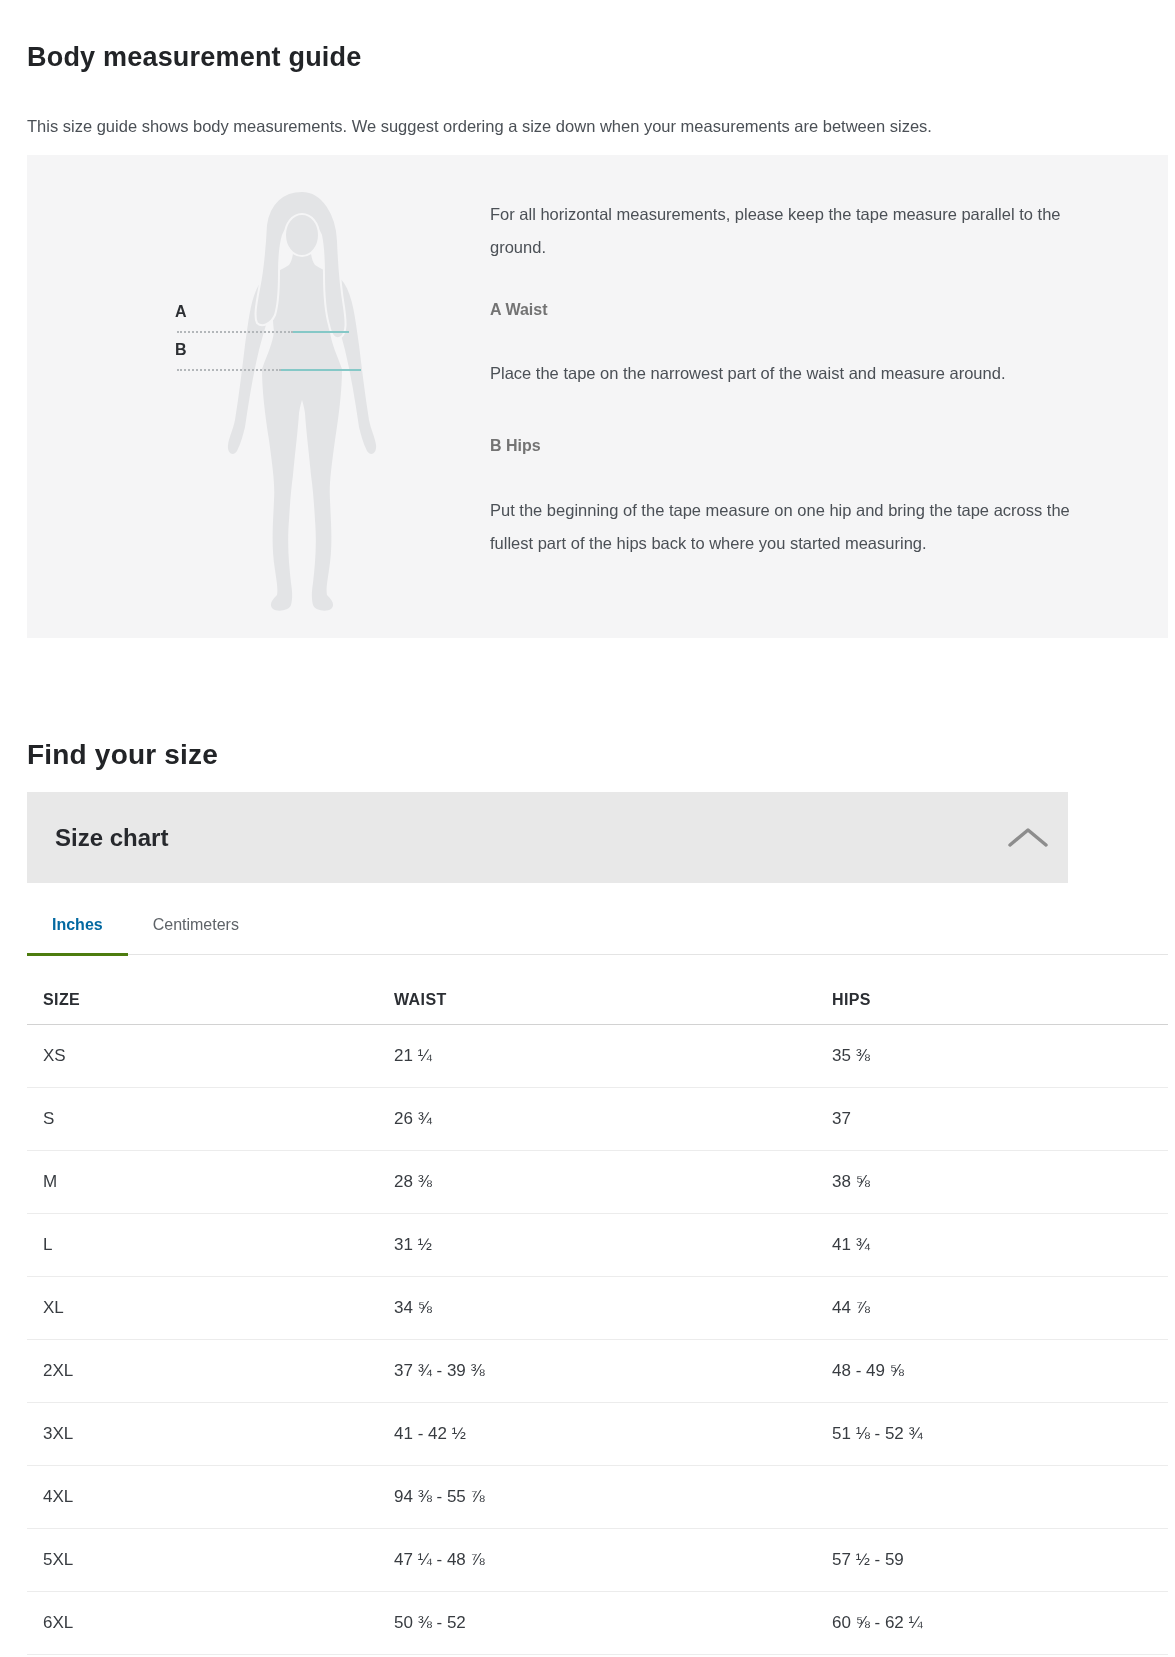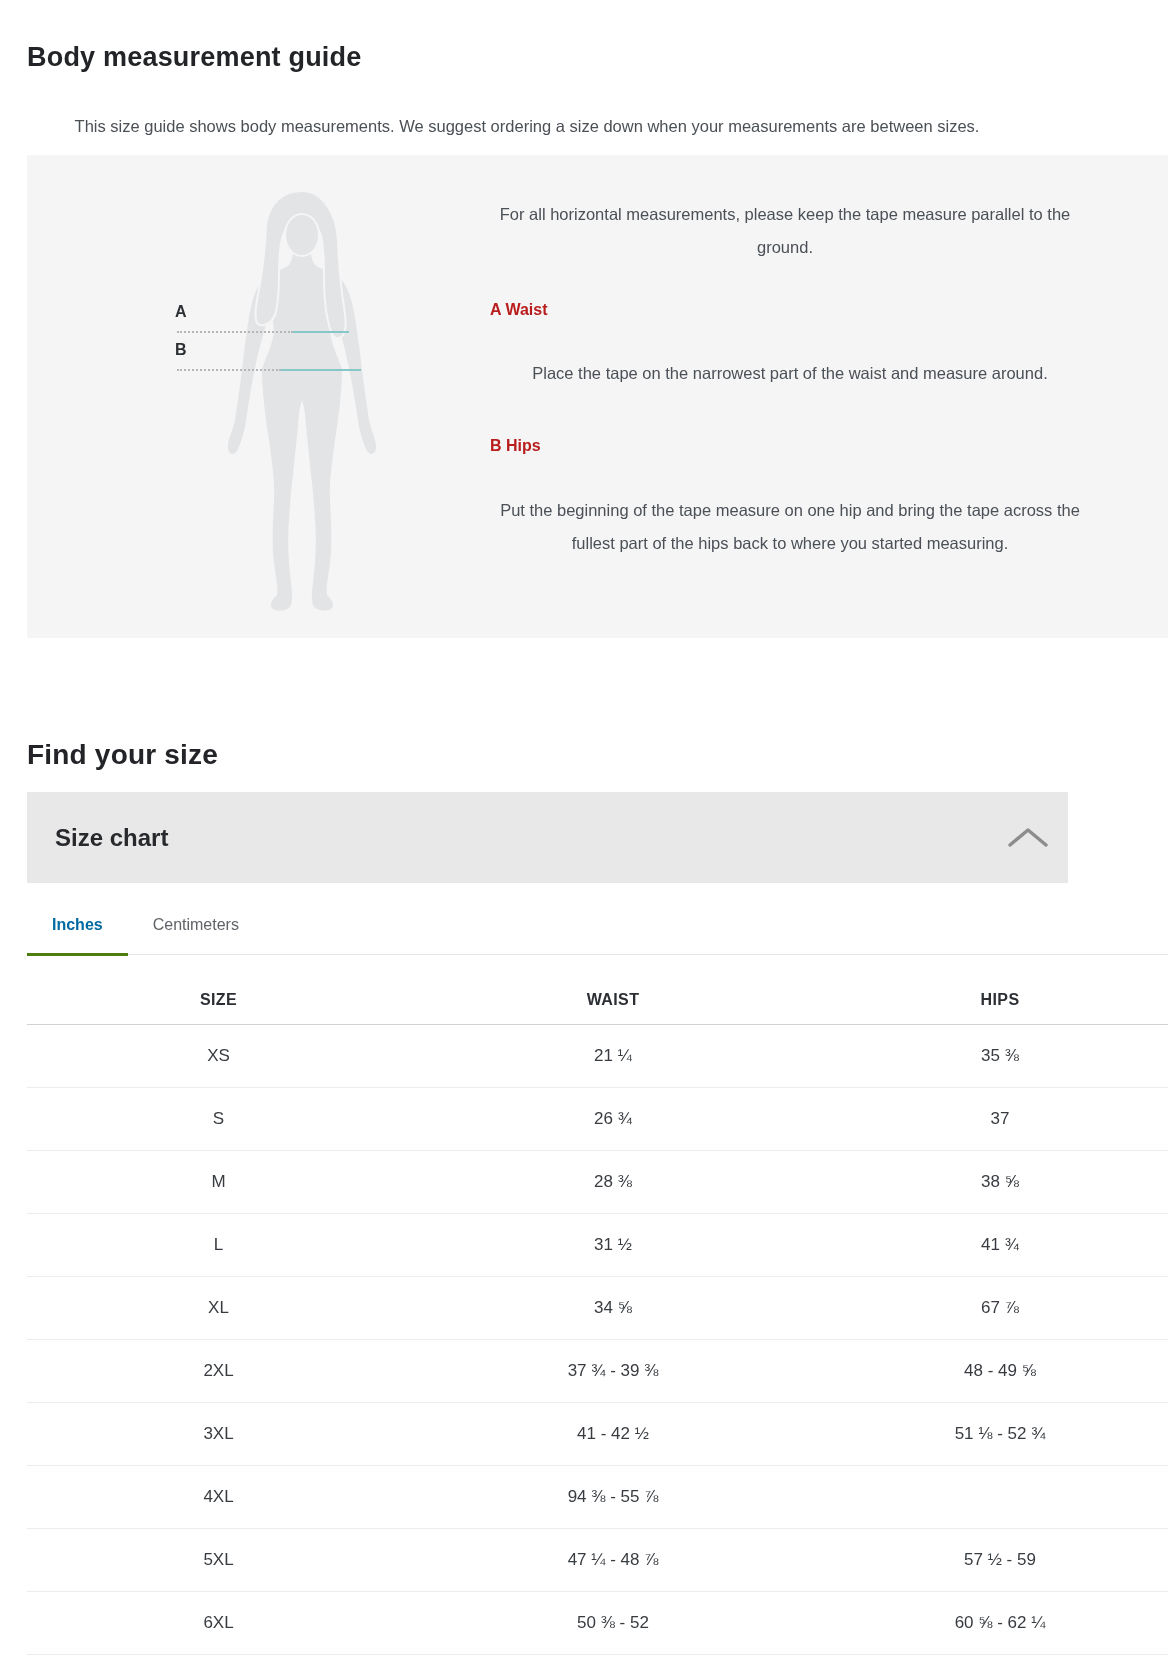--- a/index.html
+++ b/index.html
@@ -1,36 +1,36 @@
 <!DOCTYPE html>
 <html><head>
 <meta charset="utf-8">
 <style>
   html,body{margin:0;padding:0;background:#fff;}
   .canvas{
     position:relative;width:1175px;height:1657px;overflow:hidden;background:#fff;
-    font-family:"Liberation Sans","DejaVu Sans",sans-serif;color:#45494e;text-align:center;
+    font-family:"Liberation Sans","DejaVu Sans",sans-serif;color:#45494e;
   }
   
   .page-title{position:absolute;left:27px;top:24px;font-size:27px;font-weight:700;color:#222427;letter-spacing:.2px;}
   .intro{position:absolute;left:27px;top:100px;width:1000px;font-size:16.5px;color:#4b5056;}
   
   .panel{position:absolute;left:27px;top:155px;width:1141px;height:483px;background:#f5f5f6;}
   .figure-wrap{position:absolute;left:150px;top:30px;width:250px;height:432px;}
   .marker-letter{position:absolute;font-size:16px;font-weight:700;color:#2c2f33;}
   .m-a{left:148px;top:148px;}
   .m-b{left:148px;top:186px;}
   .guide-line{position:absolute;height:0;border-top:2px dotted #b3b7ba;}
   .line-a{left:150px;top:176px;width:116px;}
   .line-b{left:150px;top:214px;width:104px;}
   .accent-line{position:absolute;height:2px;}
   .accent-a{left:266px;top:176px;width:56px;}
   .accent-b{left:254px;top:214px;width:80px;}
   .panel-note{position:absolute;left:463px;top:26px;width:590px;font-size:16.5px;line-height:33px;color:#4b5056;}
-  .marker-heading{position:absolute;left:463px;font-size:16px;font-weight:700;color:#b91c1c;}
+  .marker-heading{position:absolute;left:463px;font-size:16px;font-weight:700;color:#737373;}
   .mh-a{top:146px;}
   .mh-b{top:282px;}
   .marker-desc{position:absolute;left:463px;width:600px;font-size:16.5px;line-height:33px;color:#4b5056;}
   .md-a{top:185px;}
   .md-b{top:322px;}
   
   .find-size{position:absolute;left:27px;top:716px;font-size:28px;font-weight:700;color:#222427;letter-spacing:.2px;}
   
   .chart-bar{position:absolute;left:27px;top:792px;width:1041px;height:91px;background:#e8e8e8;cursor:pointer;}
   .chart-bar-title{position:absolute;left:28px;top:0;height:91px;display:flex;align-items:center;font-size:24px;font-weight:700;color:#27292d;}
@@ -184,21 +184,21 @@
       <div class="tcell">38 ⅝</div>
     </div>
     <div class="trow tbody-row">
       <div class="tcell">L</div>
       <div class="tcell">31 ½</div>
       <div class="tcell">41 ¾</div>
     </div>
     <div class="trow tbody-row">
       <div class="tcell">XL</div>
       <div class="tcell">34 ⅝</div>
-      <div class="tcell">67 ⅞</div>
+      <div class="tcell">44 ⅞</div>
     </div>
     <div class="trow tbody-row">
       <div class="tcell">2XL</div>
       <div class="tcell">37 ¾ - 39 ⅜</div>
       <div class="tcell">48 - 49 ⅝</div>
     </div>
     <div class="trow tbody-row">
       <div class="tcell">3XL</div>
       <div class="tcell">41 - 42 ½</div>
       <div class="tcell">51 ⅛ - 52 ¾</div>

